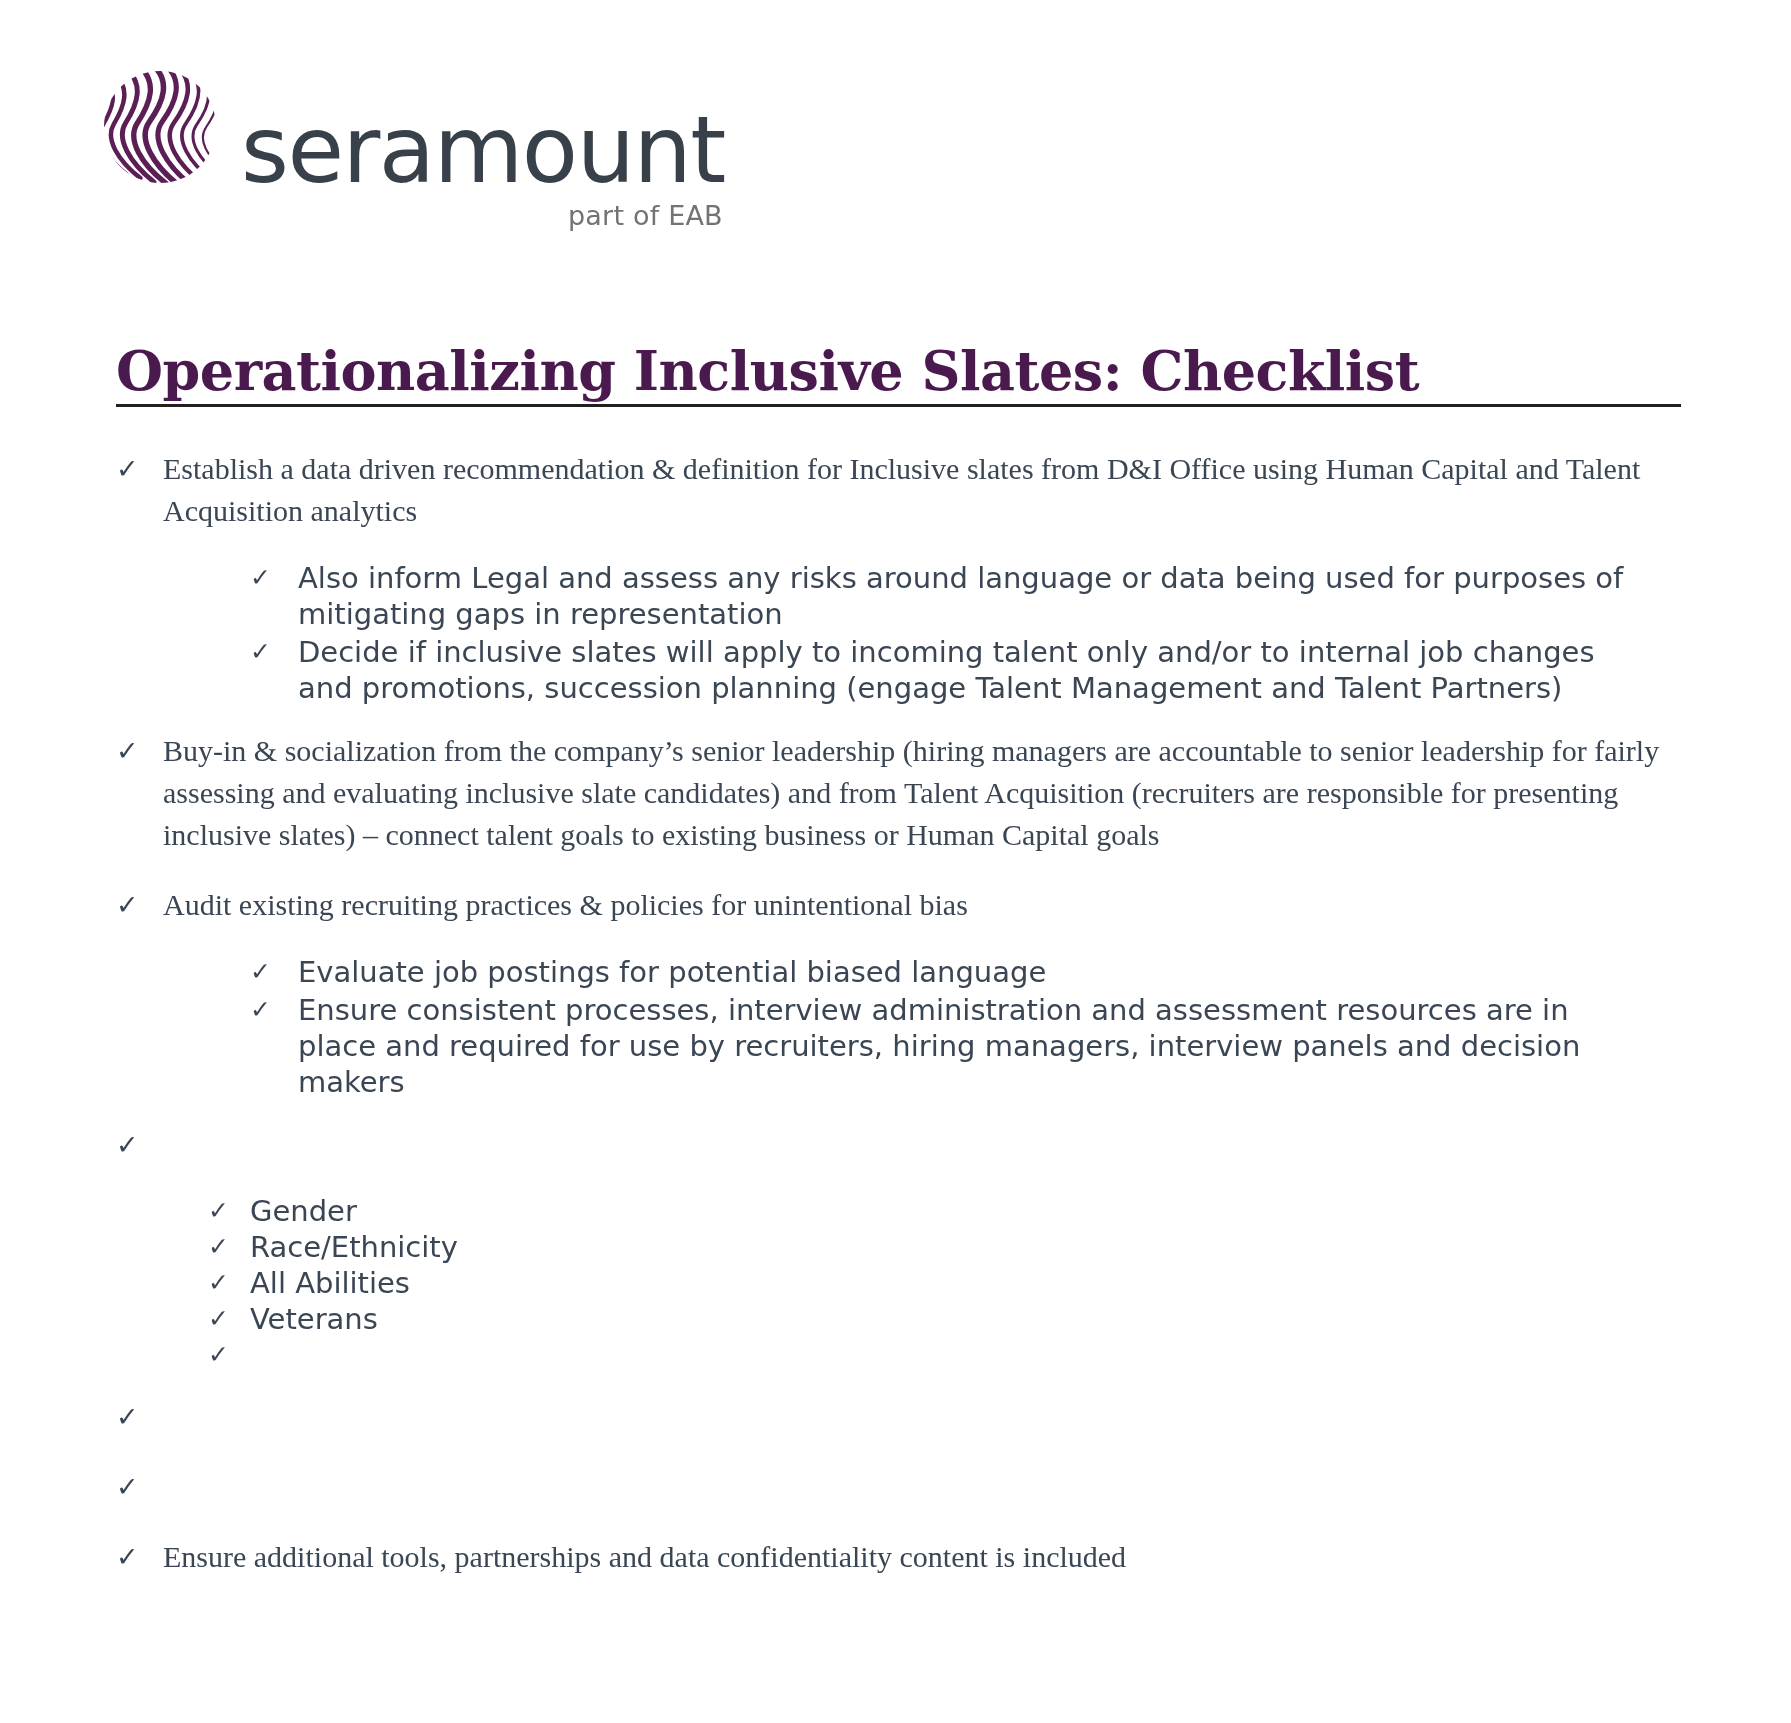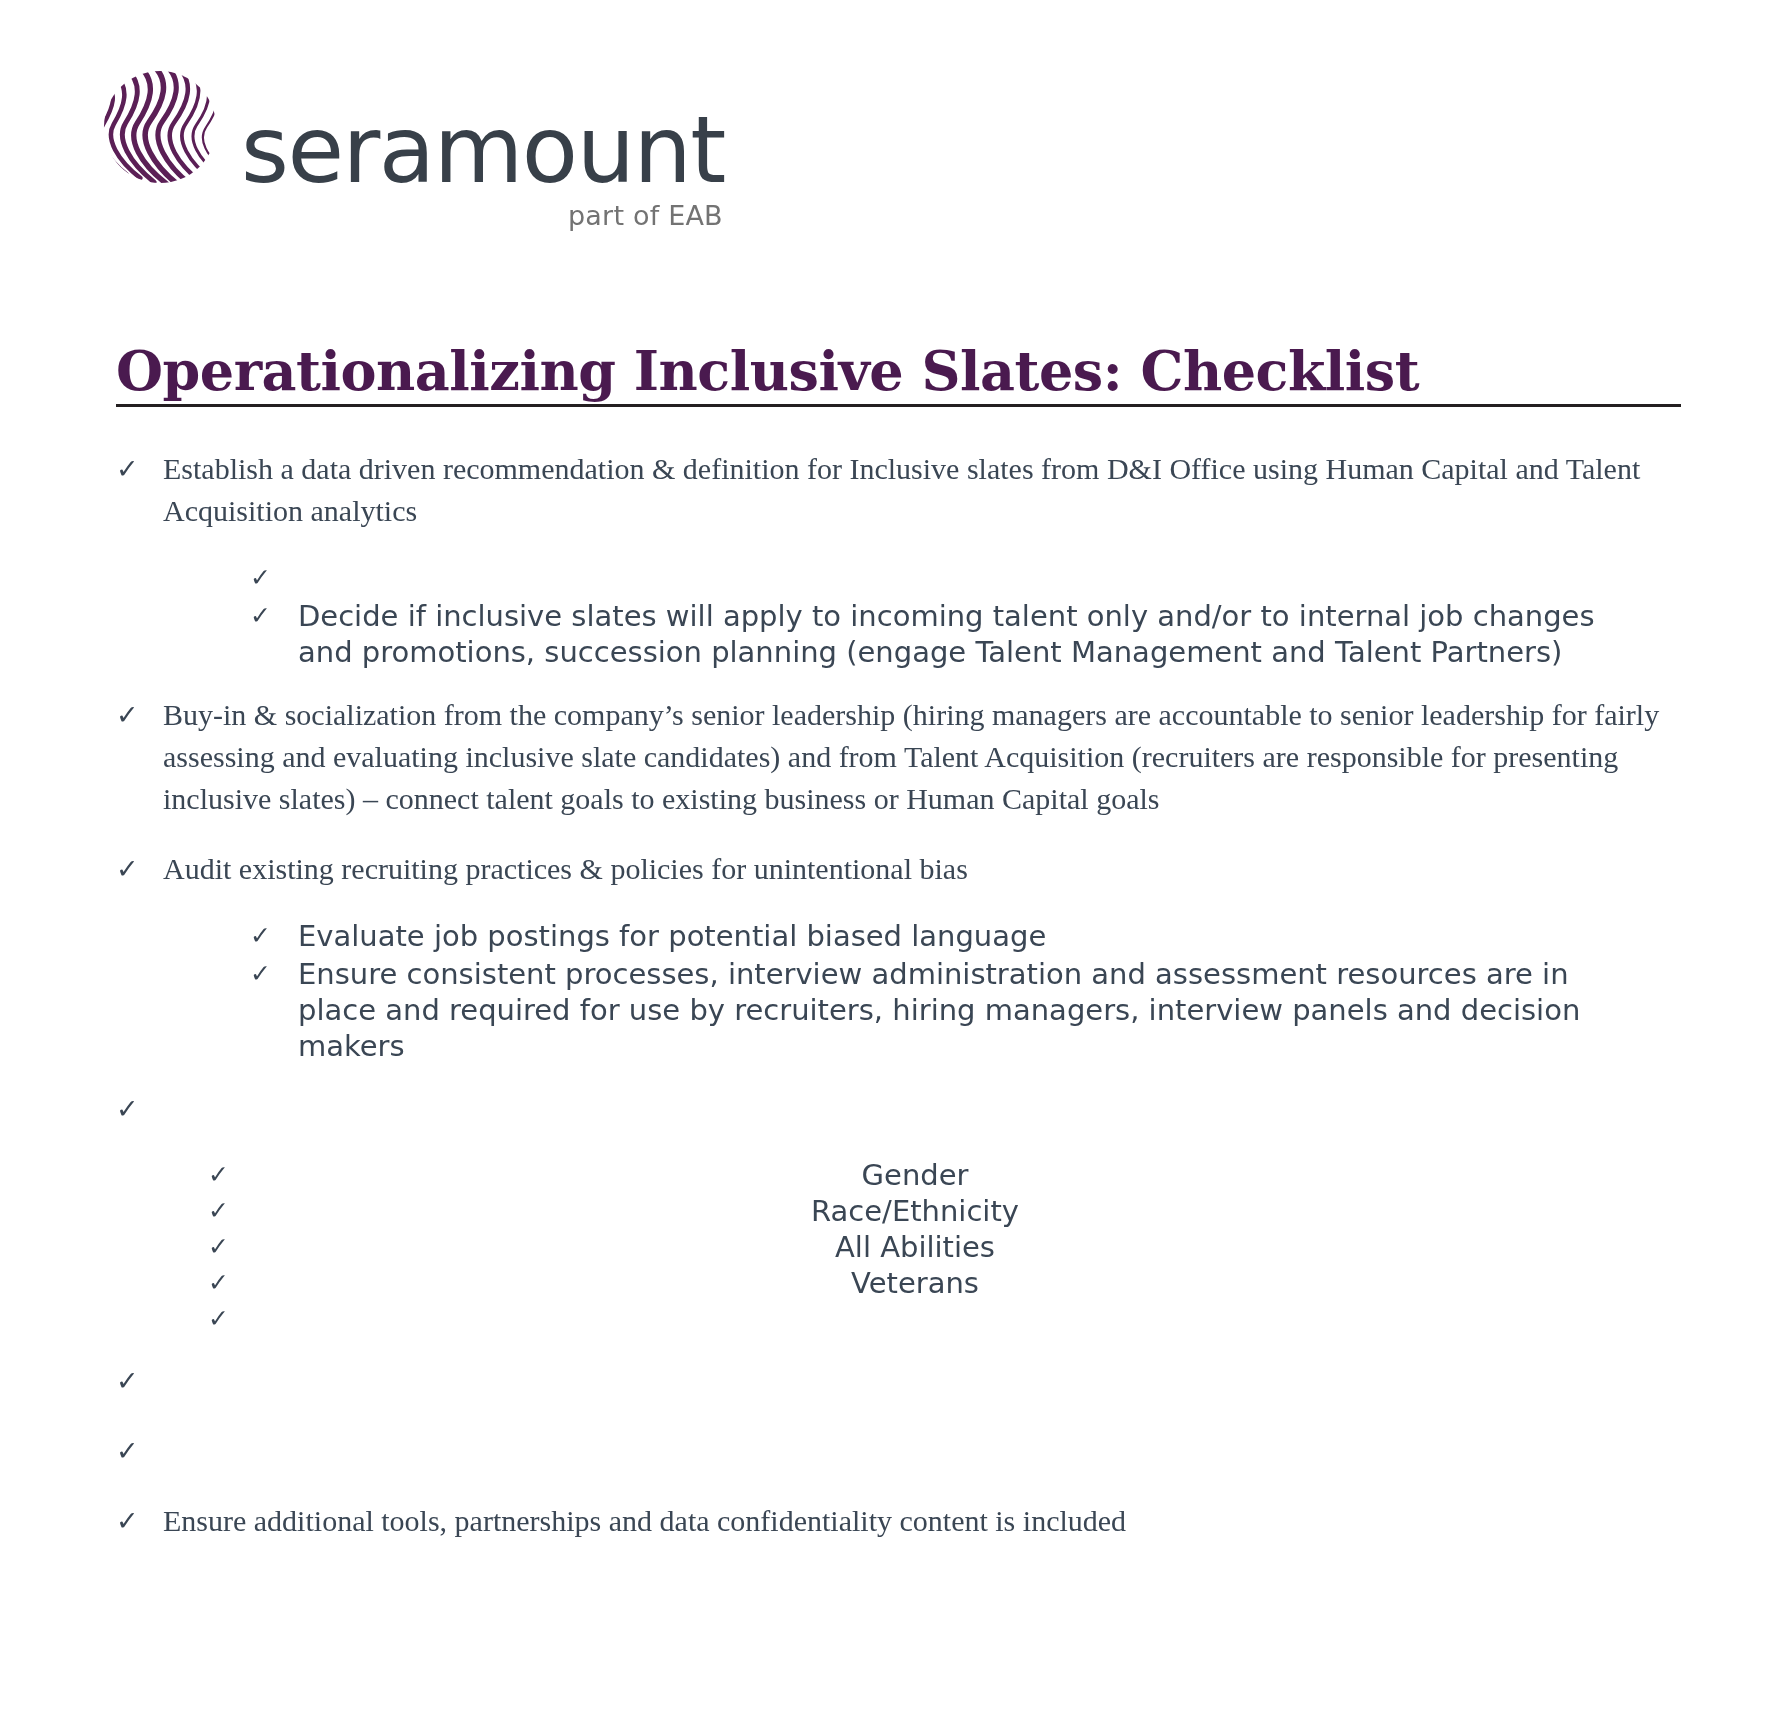--- a/index.html
+++ b/index.html
@@ -147,21 +147,20 @@
     padding-left: 208px;
   }
   .lvl2.tight .check {
     width: 42px;
     font-size: 25px;
     line-height: 34px;
   }
   .lvl2.tight .label {
     font-size: 29px;
     line-height: 34px;
-    text-align: center;
   }
   .spacer-md { height: 22px; }
 </style>
 </head>
 <body>
 
 <div class="logo-block">
   <svg class="logo-mark" viewBox="0 0 120 120">
     <defs>
       <clipPath id="circ">
@@ -191,20 +190,21 @@
 <div class="title-rule"></div>
 
 <div class="checklist" id="checklist-root">
     <div class="item lvl1">
       <span class="check">✓</span>
       <span class="label">Establish a data driven recommendation &amp; definition for Inclusive slates from D&amp;I Office using Human Capital and Talent Acquisition analytics</span>
     </div>
     <div class="sub-group">
       <div class="item lvl2">
         <span class="check">✓</span>
+        <span class="label">Also inform Legal and assess any risks around language or data being used for purposes of mitigating gaps in representation</span>
       </div>
       <div class="item lvl2">
         <span class="check">✓</span>
         <span class="label">Decide if inclusive slates will apply to incoming talent only and/or to internal job changes and promotions, succession planning (engage Talent Management and Talent Partners)</span>
       </div>
     </div>
     <div class="spacer-md"></div>
     <div class="item lvl1">
       <span class="check">✓</span>
       <span class="label">Buy-in &amp; socialization from the company’s senior leadership (hiring managers are accountable to senior leadership for fairly assessing and evaluating inclusive slate candidates) and from Talent Acquisition (recruiters are responsible for presenting inclusive slates) – connect talent goals to existing business or Human Capital goals</span>

